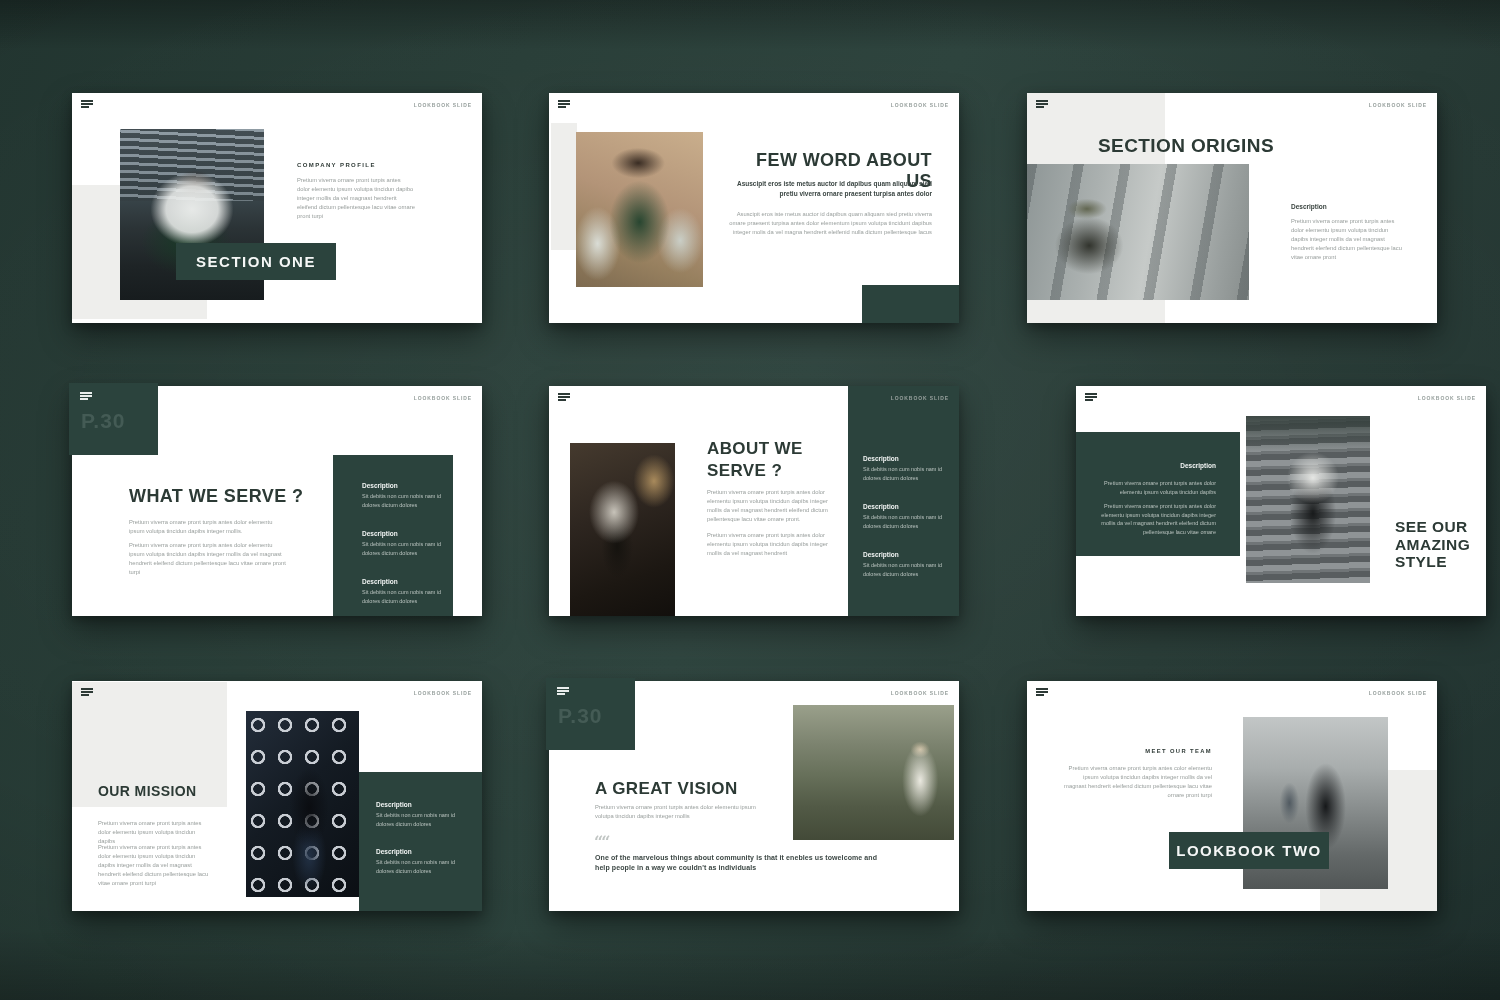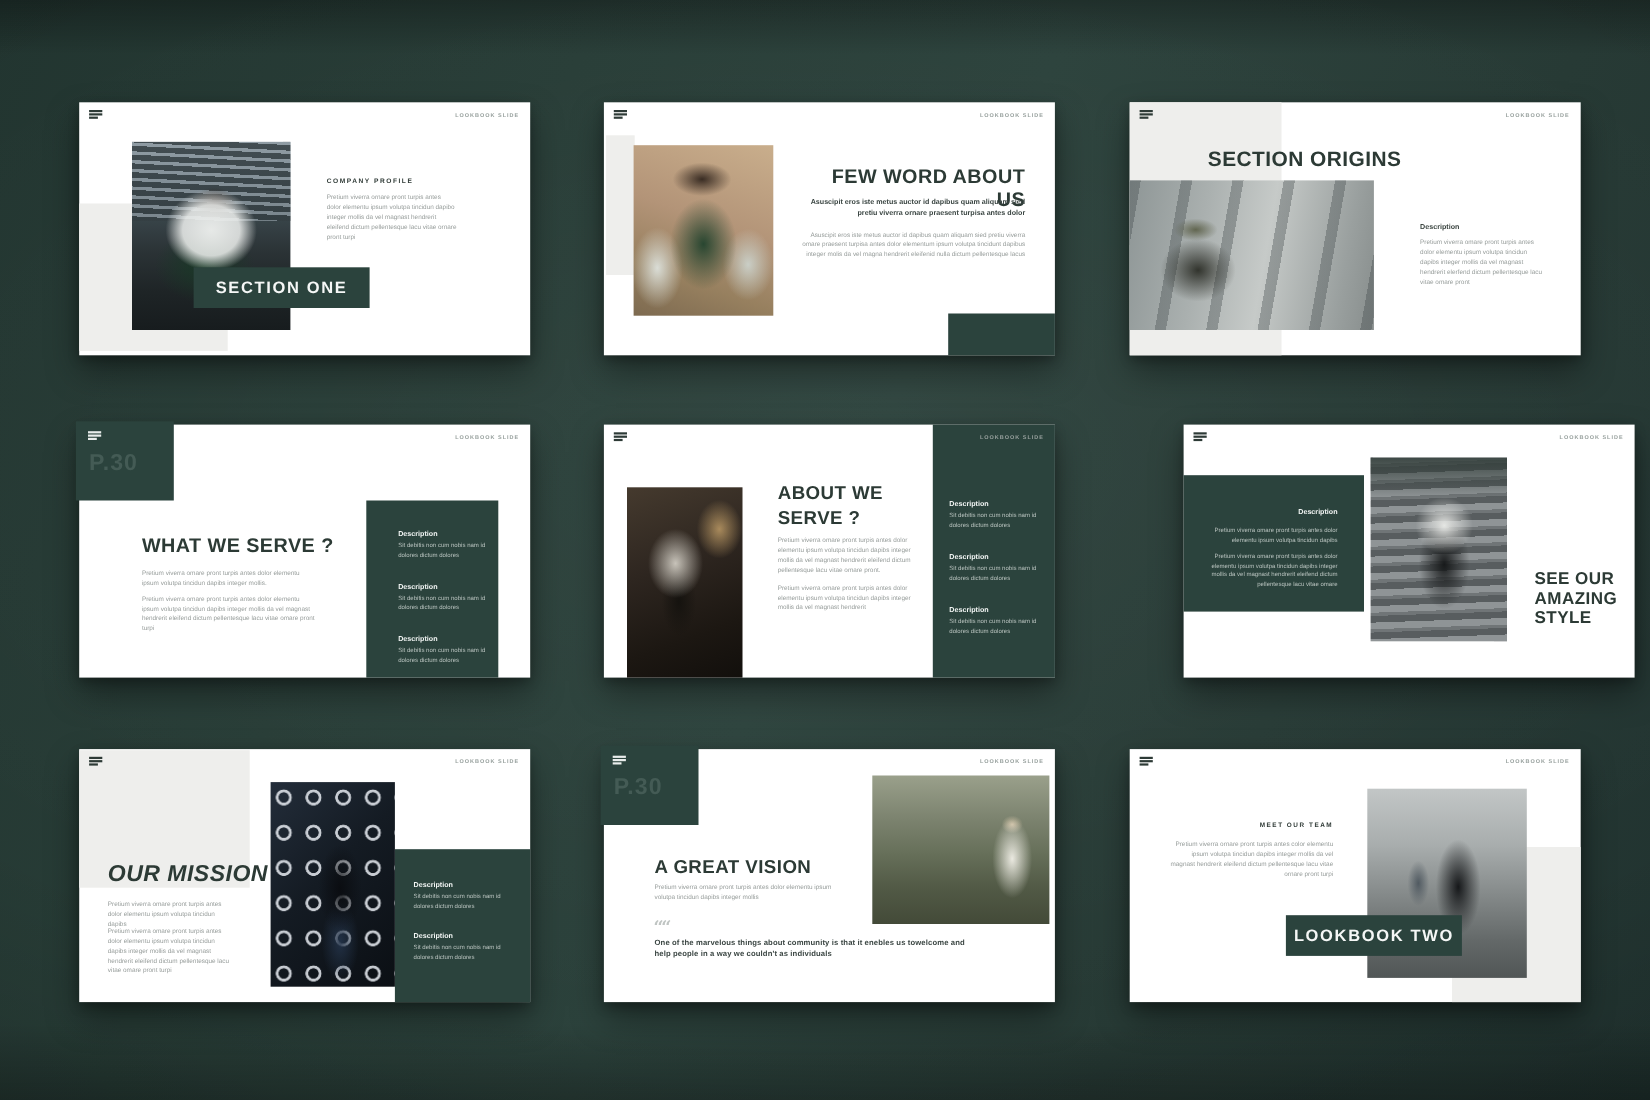--- a/index.html
+++ b/index.html
@@ -224,21 +224,21 @@
   </div>
 
   <div class="slide s-7">
     <div class="gray-block" style="left:0;top:1px;width:155px;height:125px;"></div>
     <span class="logo">
         <i></i>
         <i></i>
         <i></i>
       </span>
     <span class="hdr-label">LOOKBOOK SLIDE</span>
-    <div class="title" style="left:26px;top:102px;font-size:21px;font-style:italic;">OUR MISSION</div>
+    <div class="title" style="left:26px;top:102px;font-size:14px;">OUR MISSION</div>
     <div class="body-sm" style="left:26px;top:138px;width:112px;">Pretium viverra omare pront turpis antes dolor elementu ipsum volutpa tincidun dapibs</div>
     <div class="body-sm" style="left:26px;top:162px;width:112px;">Pretium viverra omare pront turpis antes dolor elementu ipsum volutpa tincidun dapibs integer mollis da vel magnast hendrerit eleifend dictum pellentesque lacu vitae omare pront turpi</div>
     <div class="panel accent" style="left:287px;top:91px;width:123px;height:139px;">
       <div class="desc-g" style="left:17px;top:29px;width:88px;">
         <p class="desc-h">Description</p>
         <p class="desc-b">Sit debitis non cum nobis nam id dolores dictum dolores</p>
       </div>
       <div class="desc-g" style="left:17px;top:76px;width:88px;">
         <p class="desc-h">Description</p>
         <p class="desc-b">Sit debitis non cum nobis nam id dolores dictum dolores</p>

